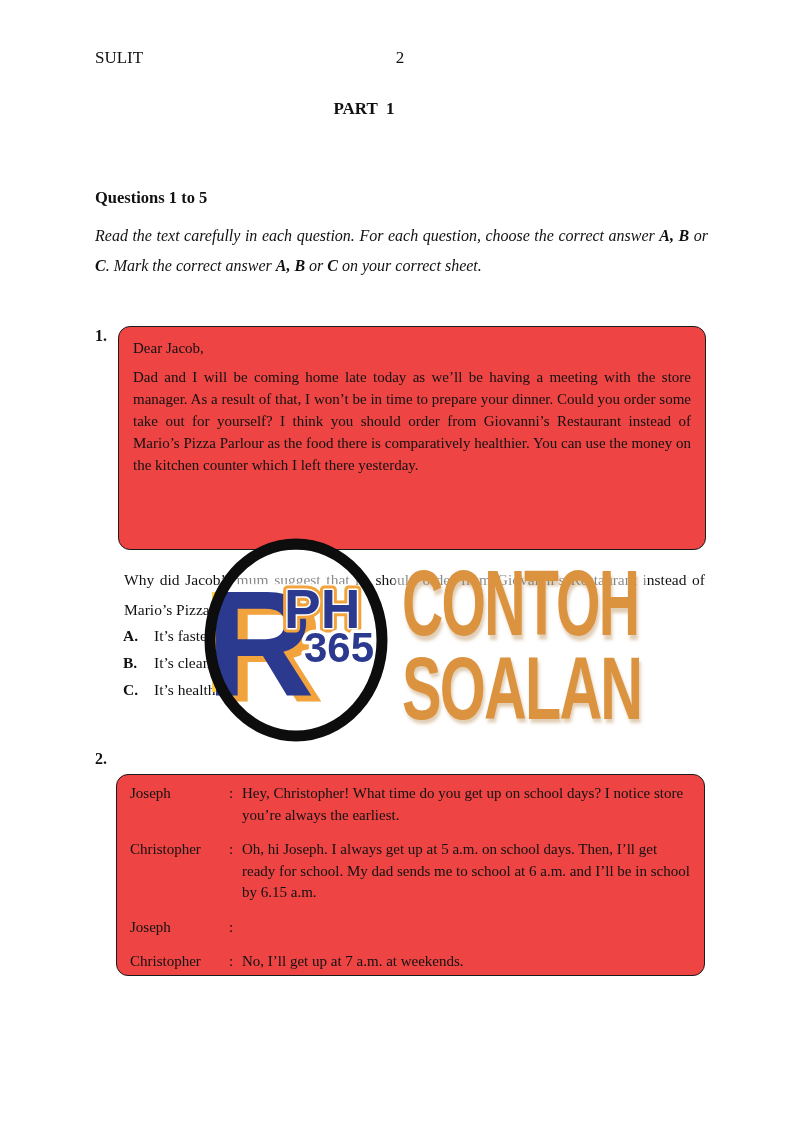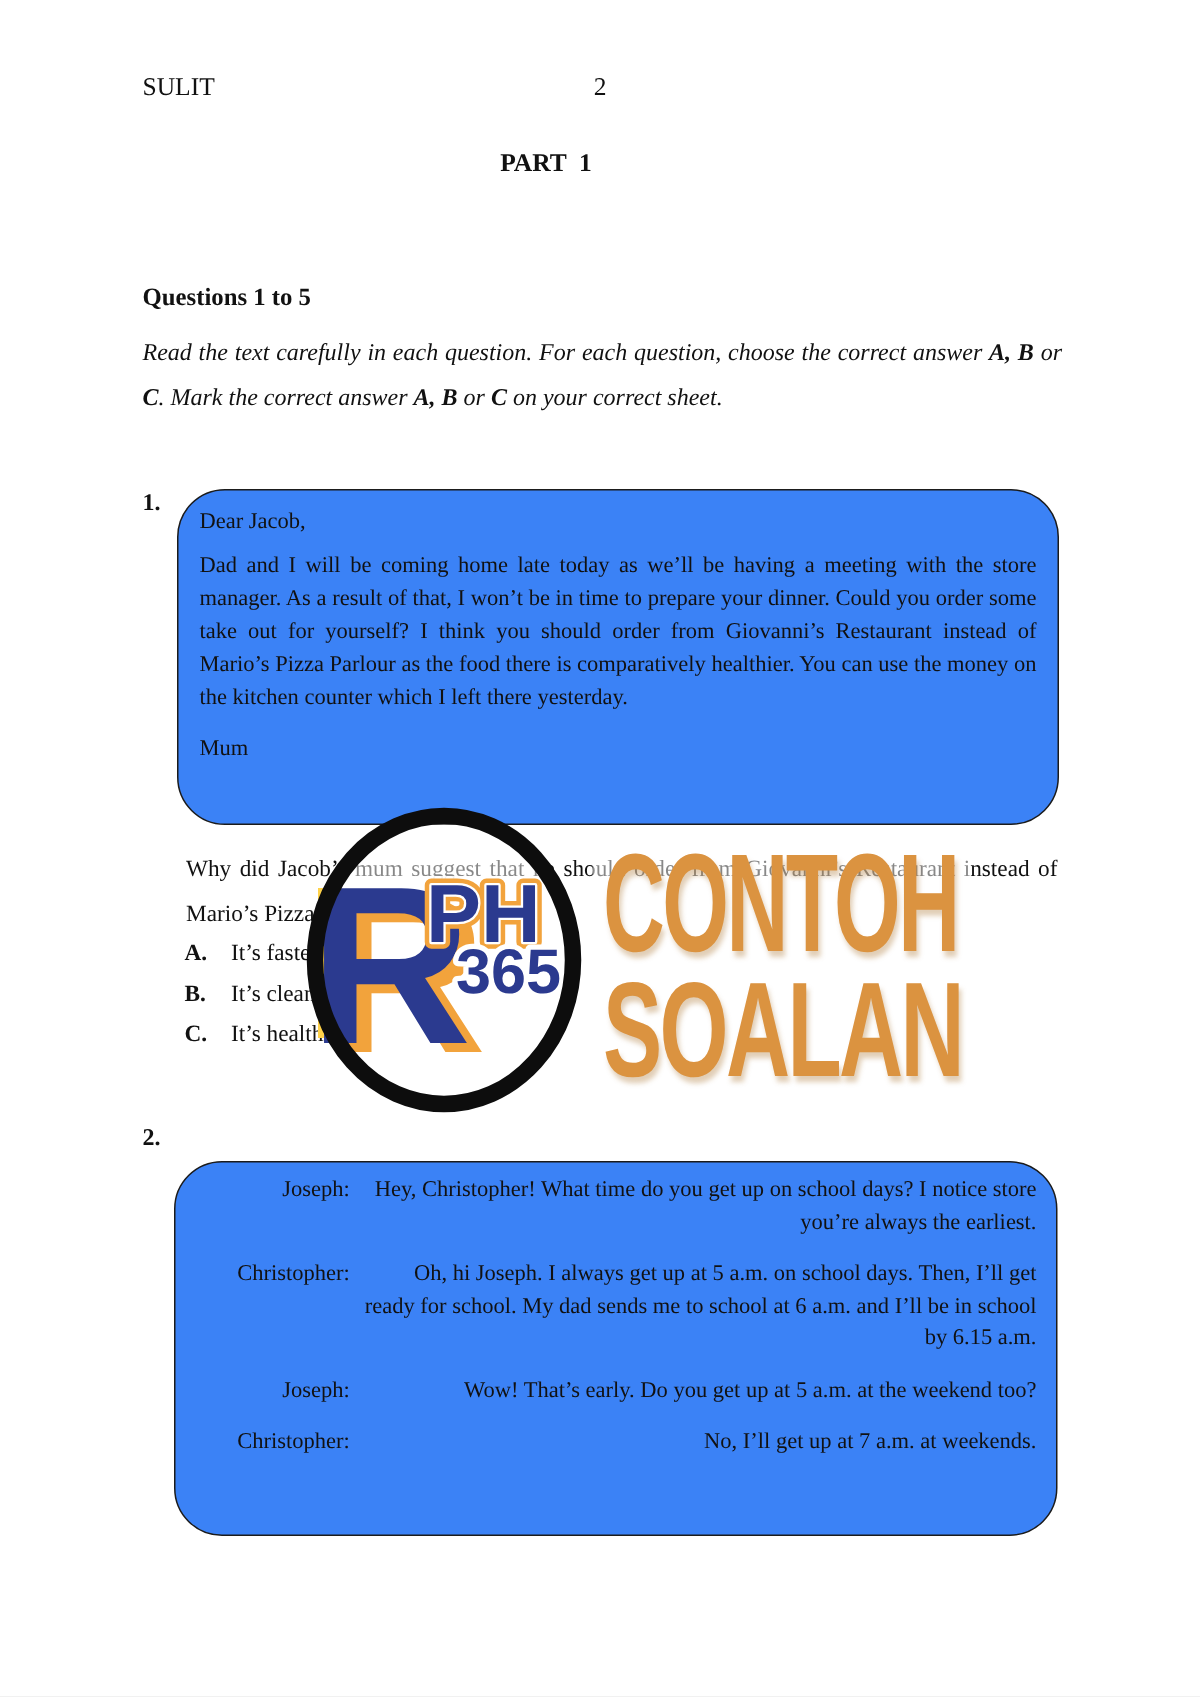--- a/index.html
+++ b/index.html
@@ -16,26 +16,26 @@
   
   .q-range{position:absolute;left:95px;top:188px;font-size:16.5px;font-weight:bold;}
   .instructions{position:absolute;left:95px;top:221px;width:613px;margin:0;
     font-size:16px;font-style:italic;line-height:30px;text-align:justify;}
   .instructions b{font-weight:bold;}
   
   .q-num{position:absolute;font-size:16px;font-weight:bold;}
   .q1-num{left:95px;top:327px;}
   .q2-num{left:95px;top:750px;}
   
-  .box{position:absolute;border:1.6px solid #1b1b1b;border-radius:32px;background:#3b82f6;box-sizing:border-box;}
+  .box{position:absolute;border:1.6px solid #1b1b1b;border-radius:12px;background:#ef4444;box-sizing:border-box;}
   .box1{left:118px;top:326px;width:588px;height:224px;padding:10px 14px 0 14px;font-size:15px;line-height:22px;}
   .box1 p{margin:0;}
   .box1 .letter-body{margin-top:7px;text-align:justify;}
   .box1 .signoff{margin-top:12px;}
-  .box2{left:116px;top:774px;width:589px;height:250px;padding:8px 13px 0 13px;font-size:15px;line-height:21.5px;text-align:right;}
+  .box2{left:116px;top:774px;width:589px;height:202px;padding:8px 13px 0 13px;font-size:15px;line-height:21.5px;}
   
   .q-text{position:absolute;margin:0;font-size:15.5px;}
   .q1-text{left:124px;top:565px;width:581px;line-height:30px;text-align:justify;}
   .q2-text{left:124px;top:1001px;width:600px;}
   .options{position:absolute;left:123px;top:622px;width:300px;}
   .opt{display:flex;font-size:15.5px;line-height:27px;}
   .opt-letter{width:31px;flex:none;font-weight:bold;}
   
   .drow{display:flex;margin-bottom:13px;}
   .dspeaker{width:99px;flex:none;}
@@ -64,21 +64,20 @@
 
   <div class="q-range">Questions 1 to 5</div>
 
   <p class="instructions"><span>Read the text carefully in each question. For each question, choose the correct answer </span><b>A, B</b><span> or </span><b>C</b><span>. Mark the correct answer </span><b>A, B</b><span> or </span><b>C</b><span> on your correct sheet.</span></p>
 
   <div class="q-num q1-num">1.</div>
 
   <div class="box box1">
     <p class="salutation">Dear Jacob,</p>
     <p class="letter-body">Dad and I will be coming home late today as we’ll be having a meeting with the store manager. As a result of that, I won’t be in time to prepare your dinner. Could you order some take out for yourself? I think you should order from Giovanni’s Restaurant instead of Mario’s Pizza Parlour as the food there is comparatively healthier. You can use the money on the kitchen counter which I left there yesterday.</p>
-    <p class="signoff">Mum</p>
   </div>
 
   <p class="q-text q1-text">Why did Jacob’s mum suggest that he should order from Giovanni’s Restaurant instead of Mario’s Pizza Parlour?</p>
 
   <div class="options">
     <div class="opt">
       <span class="opt-letter">A.</span>
       <span class="opt-text">It’s faster.</span>
     </div>
     <div class="opt">
@@ -97,21 +96,21 @@
     <div class="drow">
       <span class="dspeaker">Joseph</span>
       <span class="dutt"><span class="dcolon">:</span><span>Hey, Christopher! What time do you get up on school days? I notice store you’re always the earliest.</span></span>
     </div>
     <div class="drow">
       <span class="dspeaker">Christopher</span>
       <span class="dutt"><span class="dcolon">:</span><span>Oh, hi Joseph. I always get up at 5 a.m. on school days. Then, I’ll get ready for school. My dad sends me to school at 6 a.m. and I’ll be in school by 6.15 a.m.</span></span>
     </div>
     <div class="drow">
       <span class="dspeaker">Joseph</span>
-      <span class="dutt"><span class="dcolon">:</span><span>Wow! That’s early. Do you get up at 5 a.m. at the weekend too?</span></span>
+      <span class="dutt"><span class="dcolon">:</span></span>
     </div>
     <div class="drow">
       <span class="dspeaker">Christopher</span>
       <span class="dutt"><span class="dcolon">:</span><span>No, I’ll get up at 7 a.m. at weekends.</span></span>
     </div>
   </div>
 
 
   <div class="watermark">
     <div class="wm-haze"></div>

